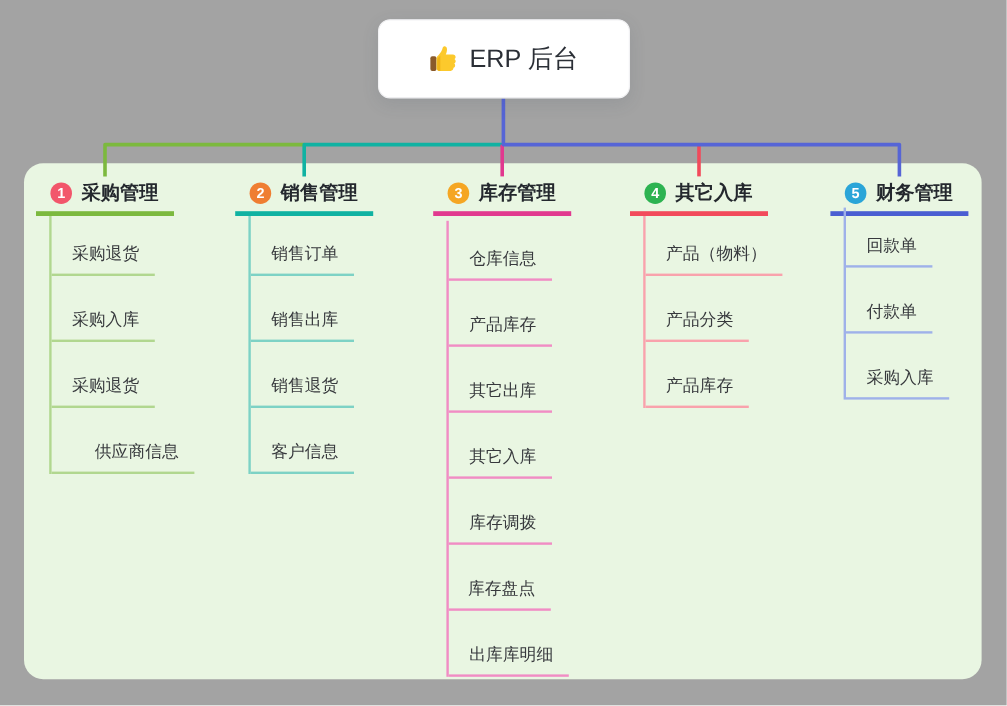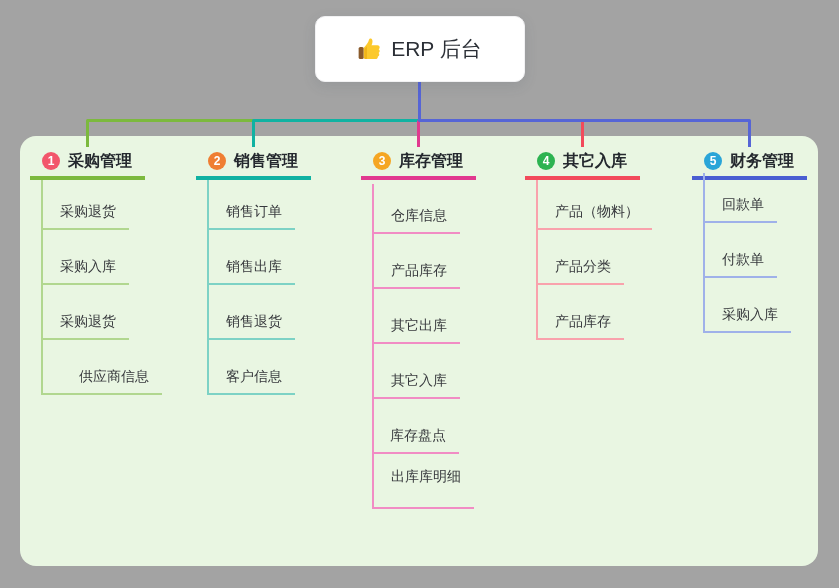--- a/index.html
+++ b/index.html
@@ -102,24 +102,27 @@
         </div>
         <div class="child" style="border-bottom: 2px solid rgb(241, 140, 196);">
           <span>产品库存</span>
         </div>
         <div class="child" style="border-bottom: 2px solid rgb(241, 140, 196);">
           <span>其它出库</span>
         </div>
         <div class="child" style="border-bottom: 2px solid rgb(241, 140, 196);">
           <span>其它入库</span>
         </div>
+        <div class="child" style="border-bottom: 2px solid rgb(241, 140, 196);">
+          <span>库存调拨</span>
+        </div>
         <div class="child" style="border-bottom: 2px solid rgb(241, 140, 196); padding-left: 16px;">
           <span>库存盘点</span>
         </div>
-        <div class="child" style="border-bottom: 2px solid rgb(241, 140, 196); align-items: center;">
+        <div class="child" style="border-bottom: 2px solid rgb(241, 140, 196);">
           <span>出库库明细</span>
         </div>
       </div>
       <div class="branch-header" style="left: 525px; top: 146px; border-bottom: 4px solid rgb(242, 74, 91);">
         <span class="badge" style="background: rgb(45, 179, 81);">4</span>
         <span>其它入库</span>
       </div>
       <div class="children" style="left: 536px; top: 180px; border-left: 2px solid rgb(249, 162, 172); text-align: center;">
         <div class="child" style="border-bottom: 2px solid rgb(249, 162, 172);">
           <span>产品（物料）</span>

